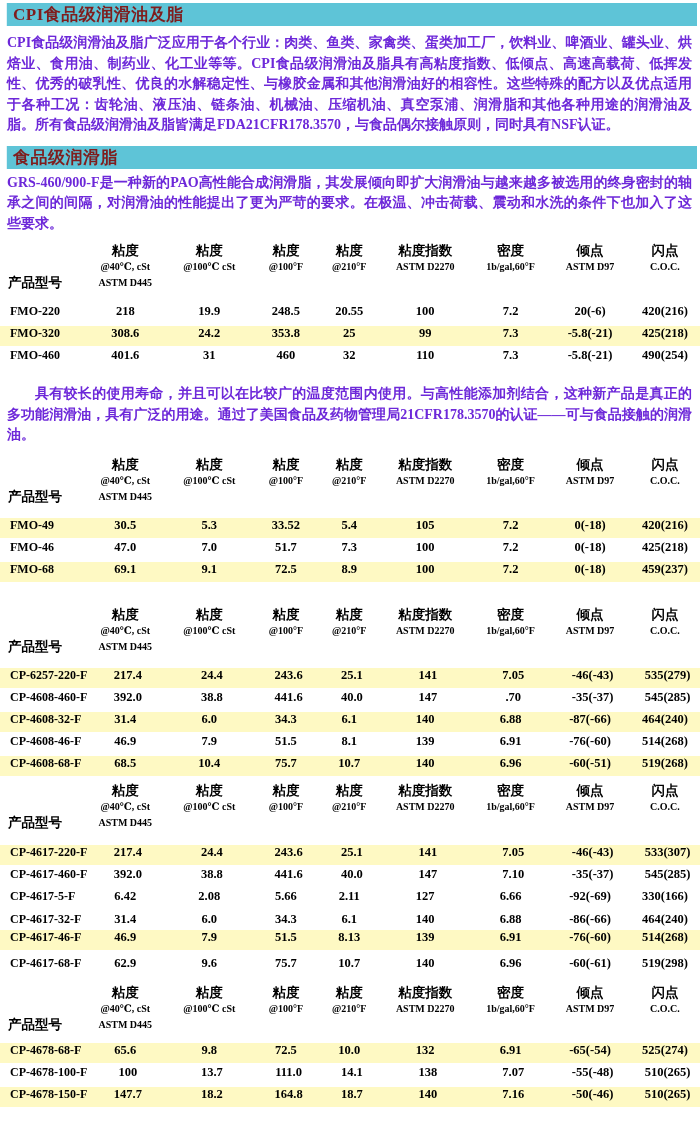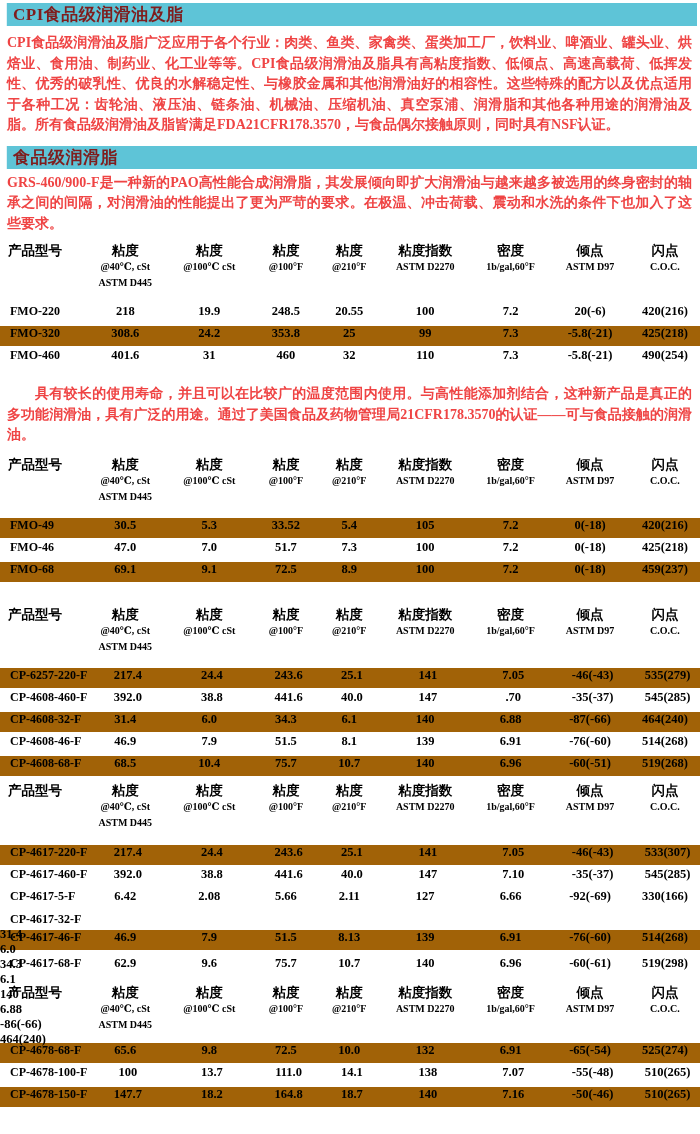--- a/index.html
+++ b/index.html
@@ -20,35 +20,35 @@
     border-left:1px solid #dff3f8;
   }
   .bar .bar-text{
     font-size:17px;font-weight:bold;color:#7f1d1d;
     padding-left:6px;letter-spacing:0.5px;line-height:23px;
     white-space:nowrap;
   }
   
   .para{
     font-weight:bold;font-size:14px;line-height:20.5px;
-    text-align:justify;color:#ef4444;
+    text-align:justify;color:#6d28d9;
     margin:7px 8px 10px 7px;
   }
   #para-grease{margin:4px 8px 0 7px;}
   #para-mid{margin:16px 8px 0 7px;text-indent:28px;}
   
   .table-block{width:700px;}
   .thead{display:flex;align-items:flex-start;}
   .th{text-align:center;box-sizing:border-box;}
   .th .h1{font-size:13.5px;font-weight:bold;line-height:17px;white-space:nowrap;}
   .th .h2,.th .h3{font-size:10px;font-weight:bold;line-height:16px;white-space:nowrap;}
-  .th.c0{text-align:left;padding-left:8px;}
+  .th.c0{text-align:left;padding-left:8px;margin-top:32px;}
   .rows{margin-top:14px;}
   .trow{display:flex;align-items:flex-start;height:20px;margin-bottom:2px;}
-  .trow.hl{background:#a16207;}
+  .trow.hl{background:#fef9c3;}
   .cell{
     box-sizing:border-box;text-align:center;
     font-size:12.5px;font-weight:bold;white-space:nowrap;
   }
   .cell.c0{text-align:left;padding-left:10px;font-size:12px;}
   
   .c0{flex:0 0 12.1%;}
   .c1{flex:0 0 11.6%;}
   .c2{flex:0 0 12.4%;}
   .c3{flex:0 0 9.5%;}
@@ -58,21 +58,21 @@
   .c7{flex:0 0 11.4%;}
   .c8{flex:0 0 10.0%;}
   
   #table-0{margin-top:8px;}   #table-0 .rows{margin-top:13px;}
   #table-1{margin-top:10px;}  #table-1 .rows{margin-top:13px;}
   #table-2{margin-top:24px;}  #table-2 .rows{margin-top:13px;}
   #table-3{margin-top:6px;}   #table-3 .rows{margin-top:14px;}
   #table-4{margin-top:8px;}   #table-4 .rows{margin-top:10px;}
   
   #table-3 .rows .trow:nth-child(3){height:15px;margin-bottom:8px;}
-  #table-3 .rows .trow:nth-child(4){height:15px;margin-bottom:2px;flex-direction:column;}
+  #table-3 .rows .trow:nth-child(4){height:15px;margin-bottom:2px;}
   #table-3 .rows .trow:nth-child(5){margin-top:3px;margin-bottom:4px;}
   #table-3 .rows .trow:nth-child(6){margin-top:6px;}
 </style>
 </head>
 <body>
 
 <div class="doc">
 
   <div class="bar">
     <span class="bar-text">CPI食品级润滑油及脂</span>

